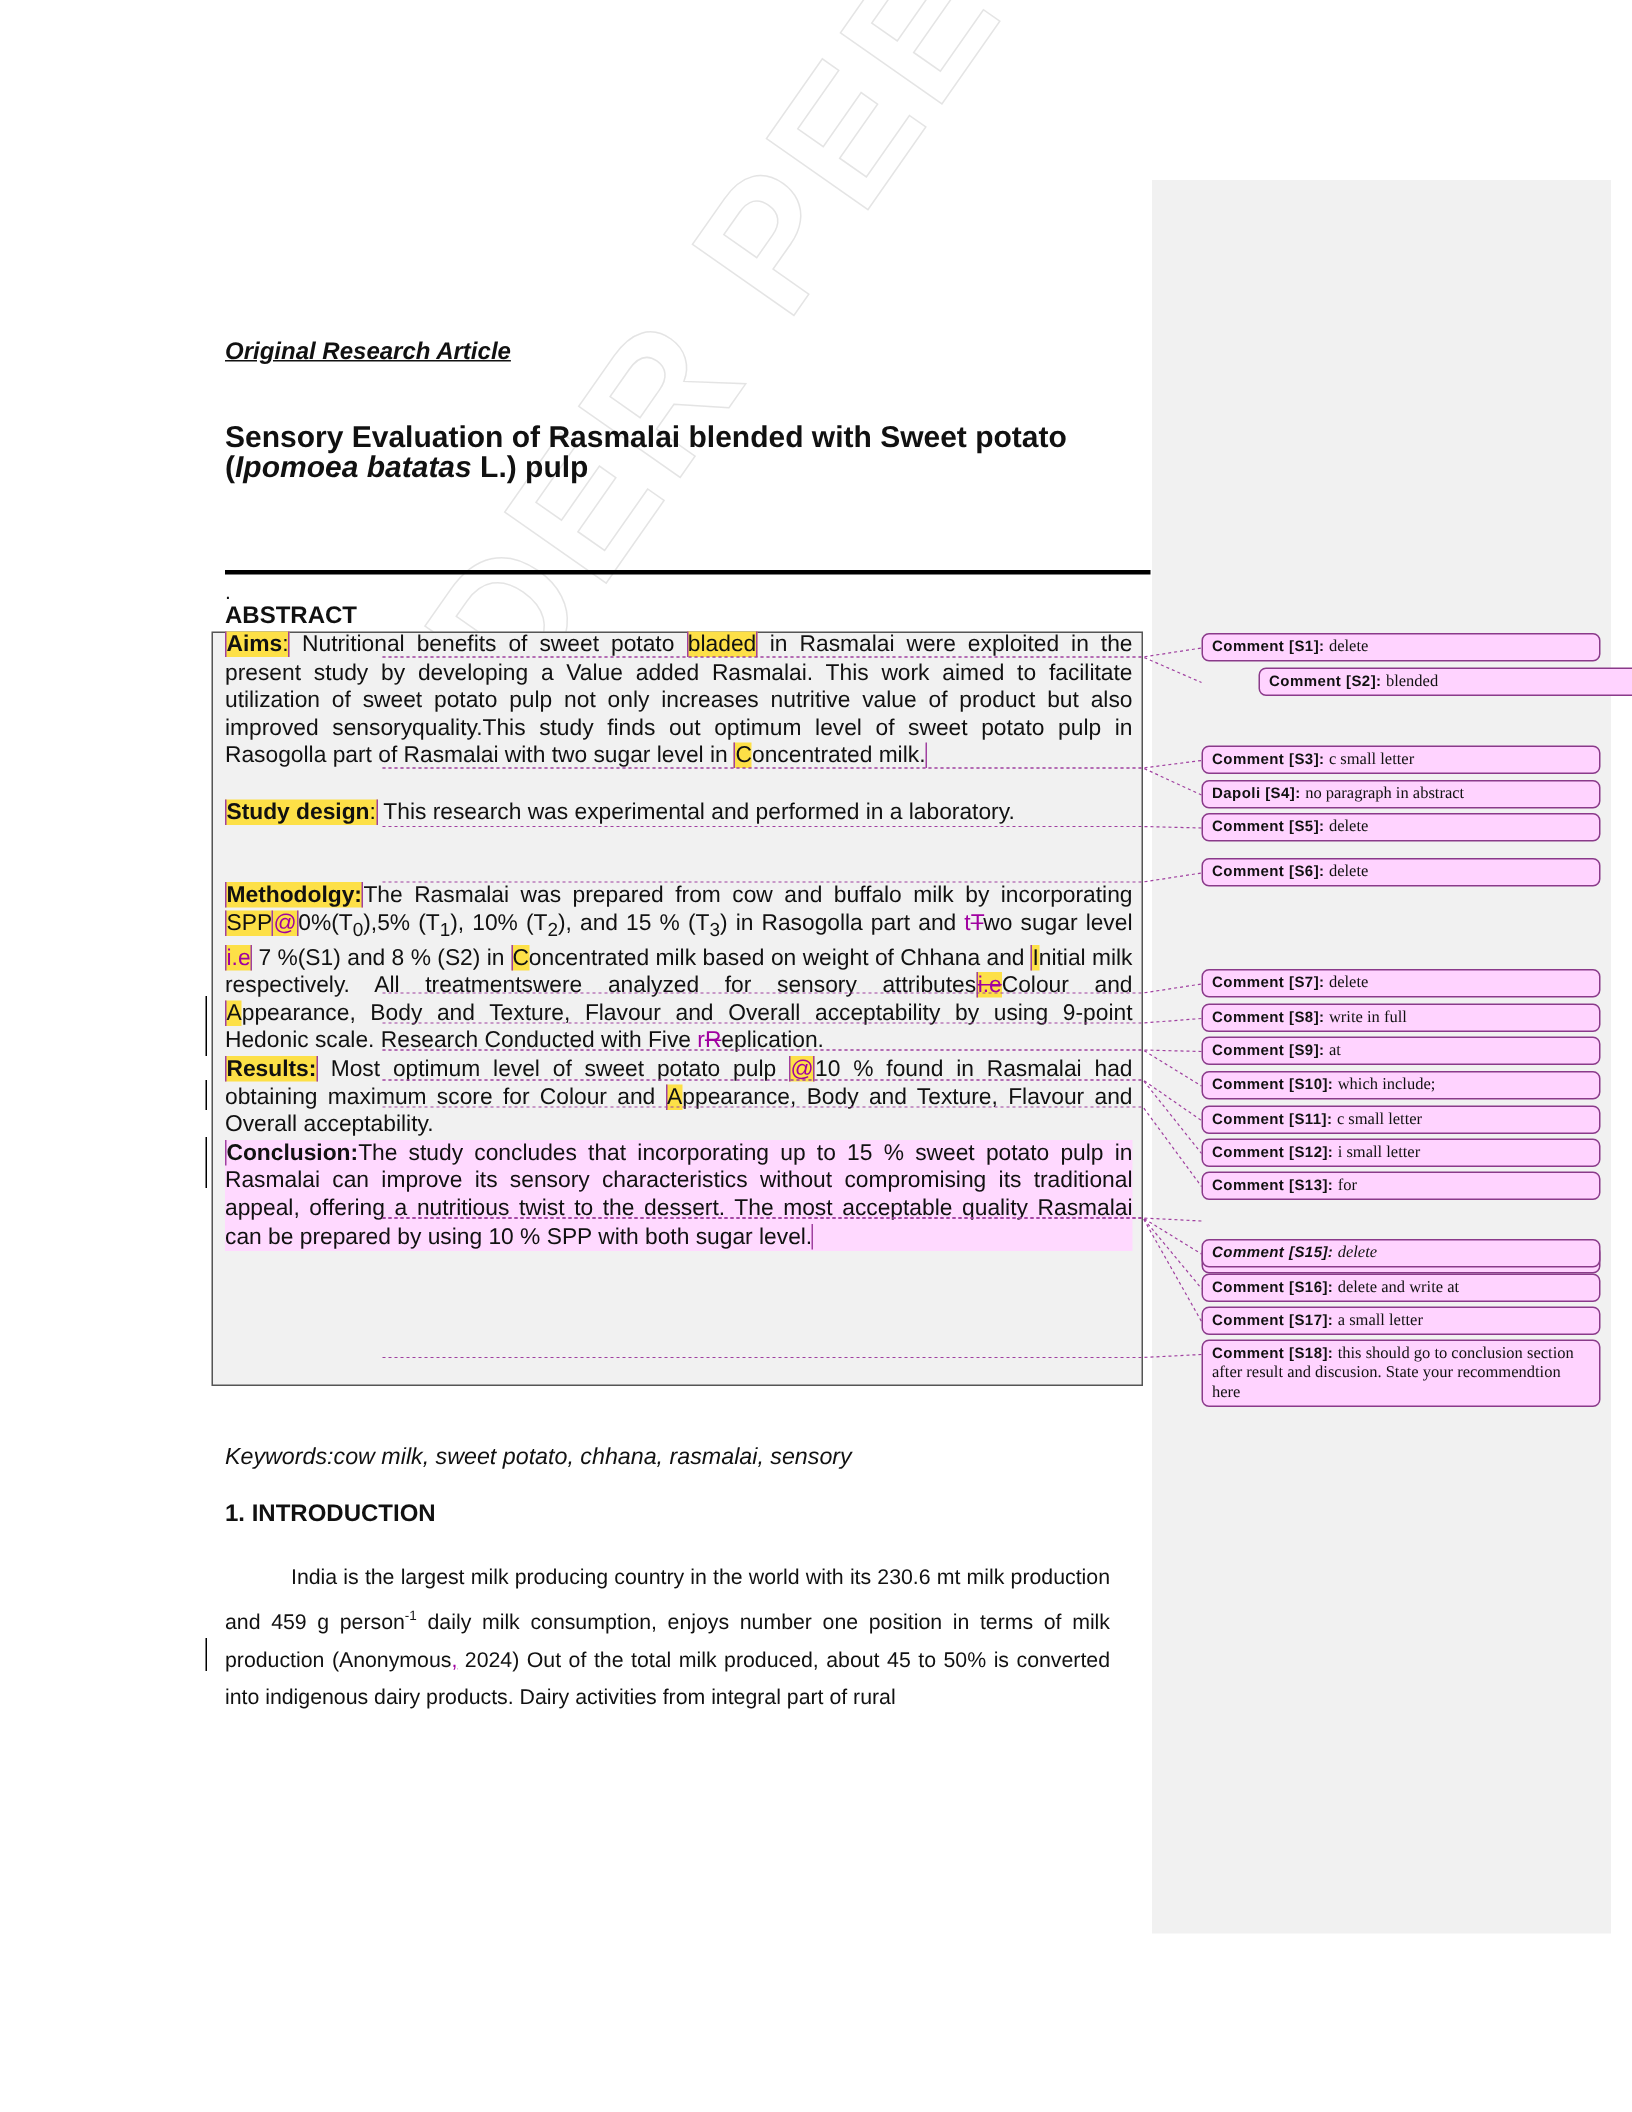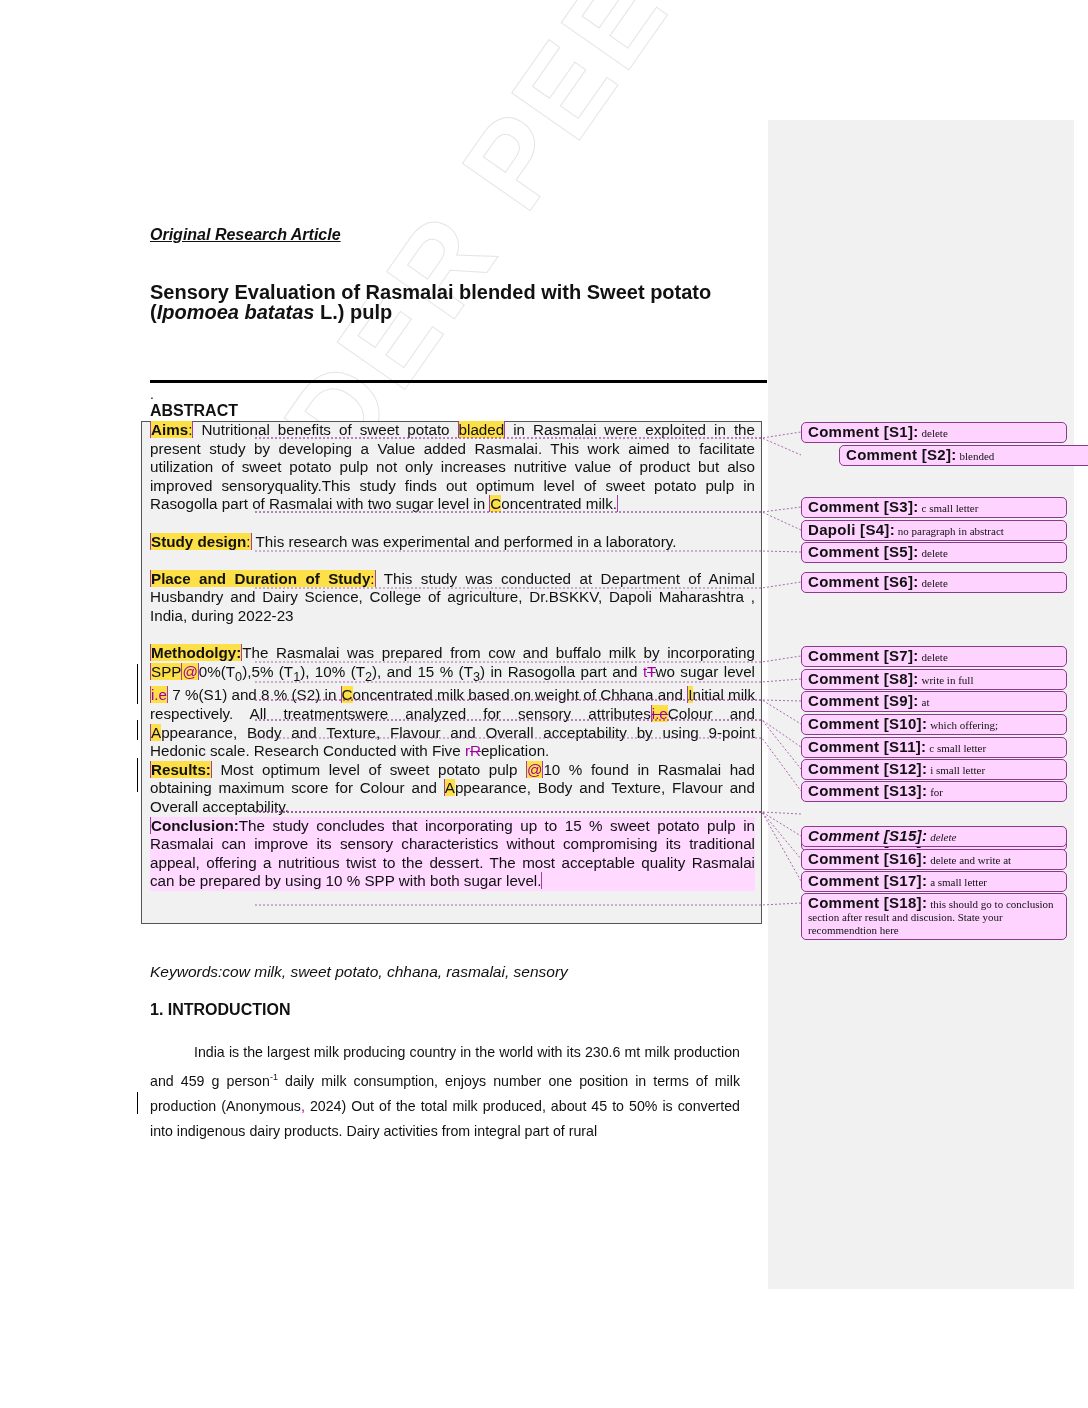--- a/index.html
+++ b/index.html
@@ -28,21 +28,21 @@
                -webkit-text-stroke: 1px #cfcfcf; transform: rotate(-55deg); transform-origin: left top; opacity: 0.55; letter-spacing: 6px; white-space: nowrap; }
   .change-bar { width: 1px; background: #000; left: 137px; }
   .keywords { left: 150px; top: 963px; font-size: 15.5px; font-style: italic; }
   .intro-h { left: 150px; top: 1001px; font-size: 16px; font-weight: bold; }
   .intro-p { left: 150px; top: 1040px; width: 590px; font-size: 14.2px; line-height: 25.2px; text-align: justify; }
   .intro-p p { margin: 0; text-indent: 44px; }
   .intro-p sup { font-size: 9px; }
   .comments { left: 801px; top: 0; width: 266px; }
   .cmt { position: absolute; left: 0; width: 266px; box-sizing: border-box; background: #ffd3ff; border: 1.5px solid #8a3a8a;
          border-radius: 5px; padding: 2px 6px; font-size: 10.5px; line-height: 13px; }
-  .cmt .ch { font-family: "Liberation Sans", sans-serif; font-weight: bold; font-size: 15px; letter-spacing: 0.3px; }
+  .cmt .ch { font-family: "Liberation Sans", sans-serif; font-weight: bold; font-size: 10px; letter-spacing: 0.3px; }
   .cmt .cb { font-family: "Liberation Serif", serif; font-size: 11px; }
   svg.leaders { position: absolute; left: 0; top: 0; width: 1088px; height: 1408px; pointer-events: none; }
 </style>
 </head>
 <body>
 
 <div class="abs panel"></div>
 
 <div class="abs watermark">UNDER PEER REVIEW</div>
 
@@ -56,21 +56,20 @@
 <div class="abs dot">.</div>
 <div class="abs abstract-h">ABSTRACT</div>
 
 <div class="abs abs-box"></div>
 
 <div class="abs abs-text">
   <p><span class="lbl hl mk">Aims</span><span class="hl mk-r">:</span><span> Nutritional benefits of sweet potato </span><span class="hl mk mk-r">bladed</span><span> in Rasmalai were exploited in the present study by developing a Value added Rasmalai. This work aimed to facilitate utilization of sweet potato pulp not only increases nutritive value of product but also improved sensoryquality.This study finds out optimum level of sweet potato pulp in Rasogolla part of Rasmalai with two sugar level in </span><span class="hl mk">C</span><span class="mk-r">oncentrated milk.</span></p>
   <div class="gap"></div>
   <p><span class="lbl hl mk">Study design</span><span class="hl mk-r">:</span><span> This research was experimental and performed in a laboratory.</span></p>
   <div class="gap"></div>
-  <p><span class="lbl hl mk">Place and Duration of Study</span><span class="hl mk-r">:</span><span> This study was conducted at Department of Animal Husbandry and Dairy Science, College of agriculture, Dr.BSKKV, Dapoli Maharashtra , India, during 2022-23</span></p>
   <div class="gap"></div>
   <p><span class="lbl hl mk mk-r">Methodolgy:</span><span>The Rasmalai was prepared from cow and buffalo milk by incorporating </span><span class="hl mk">SPP</span><span class="hl mk mk-r ins">@</span><span>0%(T</span><sub>0</sub><span>),5% (T</span><sub>1</sub><span>), 10% (T</span><sub>2</sub><span>), and 15 % (T</span><sub>3</sub><span>) in Rasogolla part and </span><span class="ins">t</span><span class="del">T</span><span>wo sugar level </span><span class="hl mk mk-r ins">i.e</span><span> 7 %(S1) and 8 % (S2) in </span><span class="hl mk">C</span><span>oncentrated milk based on weight of Chhana and </span><span class="hl mk">I</span><span>nitial milk respectively.  All treatmentswere analyzed for sensory attributes</span><span class="hl mk del">i.e</span><span>Colour and </span><span class="hl mk">A</span><span>ppearance, Body and Texture, Flavour and Overall acceptability by using 9-point Hedonic scale. Research Conducted with Five </span><span class="ins">r</span><span class="del">R</span><span>eplication.</span></p>
   <p><span class="lbl hl mk mk-r">Results:</span><span> Most optimum level of sweet potato pulp </span><span class="hl mk mk-r ins">@</span><span>10 %   found in Rasmalai had obtaining maximum score for Colour and </span><span class="hl mk">A</span><span>ppearance, Body and Texture, Flavour and Overall acceptability.</span></p>
   <p class="conc"><span class="lbl mk">Conclusion:</span><span class="mk-r">The study concludes that incorporating up to 15 % sweet potato pulp in Rasmalai can improve its sensory characteristics without compromising its traditional appeal, offering a nutritious twist to the dessert. The most acceptable quality Rasmalai can be prepared by using 10 % SPP with both sugar level.</span></p>
 </div>
 
 <div class="abs change-bar" style="top:664px;height:20px;"></div>
 <div class="abs change-bar" style="top:684px;height:20px;"></div>
 <div class="abs change-bar" style="top:720px;height:20px;"></div>
 <div class="abs change-bar" style="top:758px;height:34px;"></div>
@@ -108,21 +107,21 @@
 <div class="abs comments">
   <div class="cmt" style="top:422px;"><span class="ch">Comment [S1]:</span> <span class="cb">delete</span></div>
   <div class="cmt" style="top:445px;margin-left:38px;"><span class="ch">Comment [S2]:</span> <span class="cb">blended</span></div>
   <div class="cmt" style="top:497px;"><span class="ch">Comment [S3]:</span> <span class="cb">c small letter</span></div>
   <div class="cmt" style="top:520px;"><span class="ch">Dapoli [S4]:</span> <span class="cb">no paragraph in abstract</span></div>
   <div class="cmt" style="top:542px;"><span class="ch">Comment [S5]:</span> <span class="cb">delete</span></div>
   <div class="cmt" style="top:572px;"><span class="ch">Comment [S6]:</span> <span class="cb">delete</span></div>
   <div class="cmt" style="top:646px;"><span class="ch">Comment [S7]:</span> <span class="cb">delete</span></div>
   <div class="cmt" style="top:669px;"><span class="ch">Comment [S8]:</span> <span class="cb">write in full</span></div>
   <div class="cmt" style="top:691px;"><span class="ch">Comment [S9]:</span> <span class="cb">at</span></div>
-  <div class="cmt" style="top:714px;"><span class="ch">Comment [S10]:</span> <span class="cb">which offering;</span></div>
+  <div class="cmt" style="top:714px;"><span class="ch">Comment [S10]:</span> <span class="cb">which include;</span></div>
   <div class="cmt" style="top:737px;"><span class="ch">Comment [S11]:</span> <span class="cb">c small letter</span></div>
   <div class="cmt" style="top:759px;"><span class="ch">Comment [S12]:</span> <span class="cb">i small letter</span></div>
   <div class="cmt" style="top:781px;"><span class="ch">Comment [S13]:</span> <span class="cb">for</span></div>
   <div class="cmt" style="top:830px;"><span class="ch">Comment [S14]:</span> <span class="cb">a small letter</span></div>
   <div class="cmt" style="top:826px;font-style:italic;"><span class="ch">Comment [S15]:</span> <span class="cb">delete</span></div>
   <div class="cmt" style="top:849px;"><span class="ch">Comment [S16]:</span> <span class="cb">delete and write at</span></div>
   <div class="cmt" style="top:871px;"><span class="ch">Comment [S17]:</span> <span class="cb">a small letter</span></div>
   <div class="cmt" style="top:893px;"><span class="ch">Comment [S18]:</span> <span class="cb">this should go to conclusion section after result and discusion. State your recommendtion here</span></div>
 </div>
 

